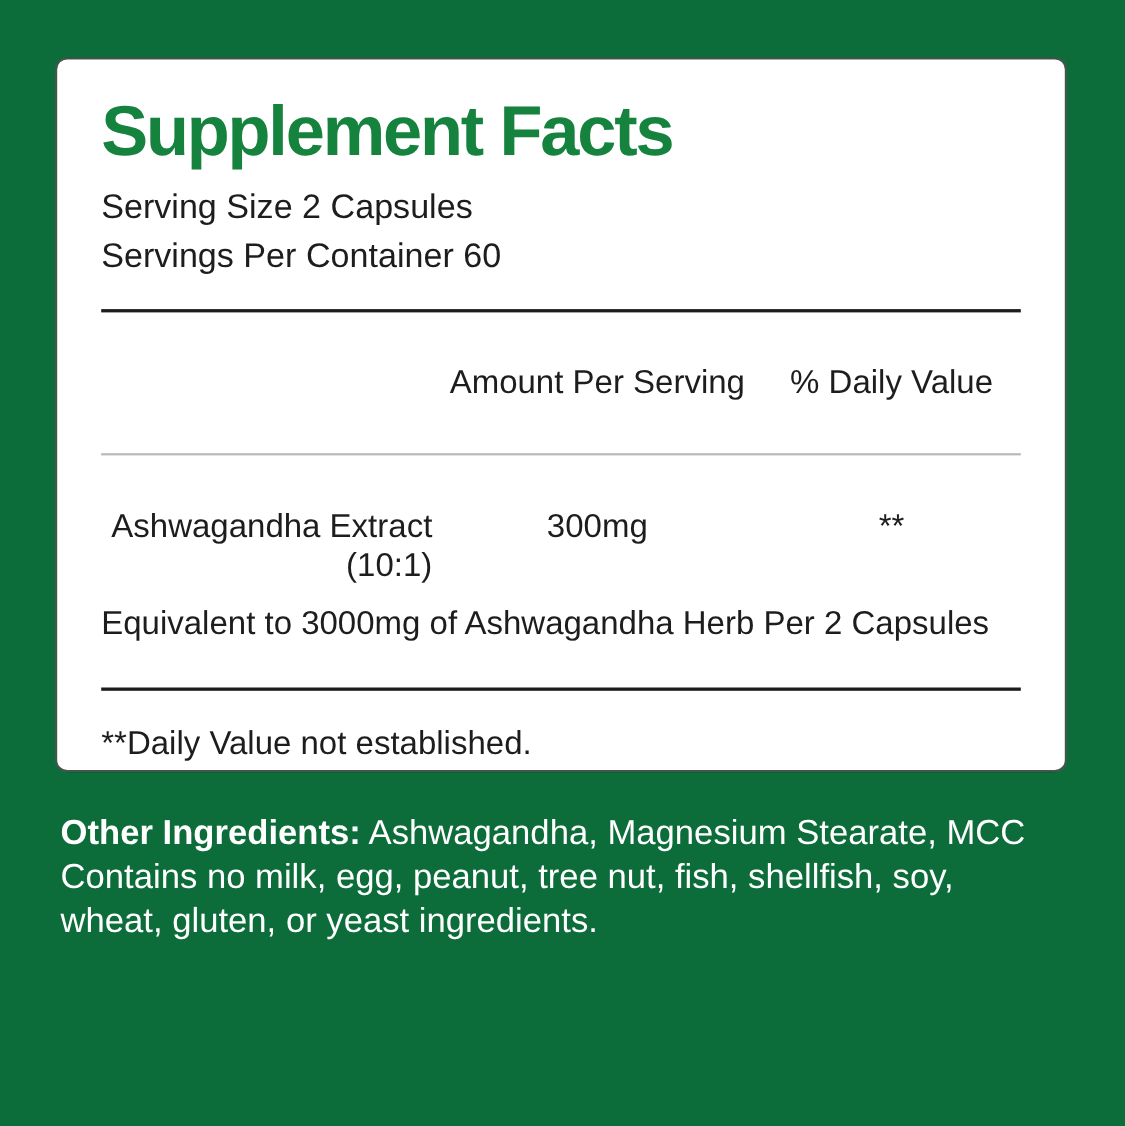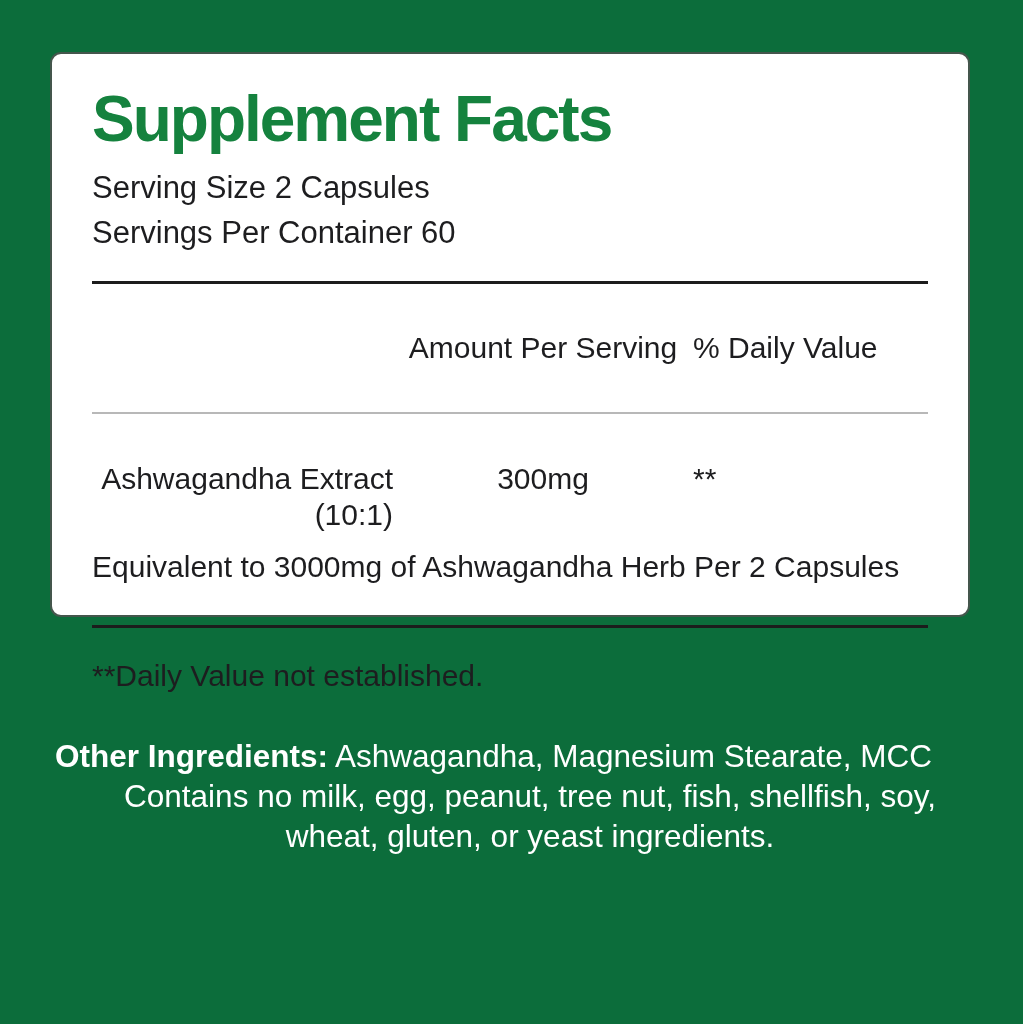--- a/index.html
+++ b/index.html
@@ -9,21 +9,21 @@
     background: #0c6d3b;
     font-family: "Liberation Sans", sans-serif;
     position: relative;
     overflow: hidden;
   }
   .facts-card {
     position: absolute;
     left: 50px;
     top: 52px;
     width: 920px;
-    height: 565px;
+    height: 650px;
     background: #ffffff;
     border: 2px solid rgba(5, 30, 16, 0.75);
     border-radius: 11px;
     padding: 0 40px;
   }
   .panel-title {
     margin-top: 32px;
     font-size: 64px;
     font-weight: bold;
     letter-spacing: -2px;
@@ -53,21 +53,21 @@
   .columns-header {
     margin-top: 47px;
     display: flex;
     align-items: baseline;
     font-size: 30px;
     color: #1d1d1f;
     line-height: 34px;
   }
   .col-spacer { flex: 1; }
   .col-amount { width: 300px; text-align: center; }
-  .col-dv { width: 235px; text-align: left; }
+  .col-dv { width: 235px; text-align: center; }
   .ingredient-row {
     margin-top: 47px;
     display: flex;
     align-items: baseline;
     font-size: 30px;
     color: #1d1d1f;
     line-height: 36px;
   }
   .ingredient-row .cell-name { flex: 1; text-align: right; }
   .equivalence-note {
@@ -85,21 +85,21 @@
   .other-ingredients {
     position: absolute;
     left: 55px;
     top: 736px;
     width: 950px;
     color: #ffffff;
     font-size: 31.5px;
     line-height: 40px;
   }
   .oi-label { font-weight: bold; }
-  .allergen-statement { white-space: pre-line; text-align: center; }
+  .allergen-statement { white-space: pre-line; }
 </style>
 </head>
 <body>
 
 <div class="facts-card">
   <div class="panel-title">Supplement Facts</div>
 
   <div class="serving-info">
     <div>Serving Size 2 Capsules</div>
     <div>Servings Per Container 60</div>

